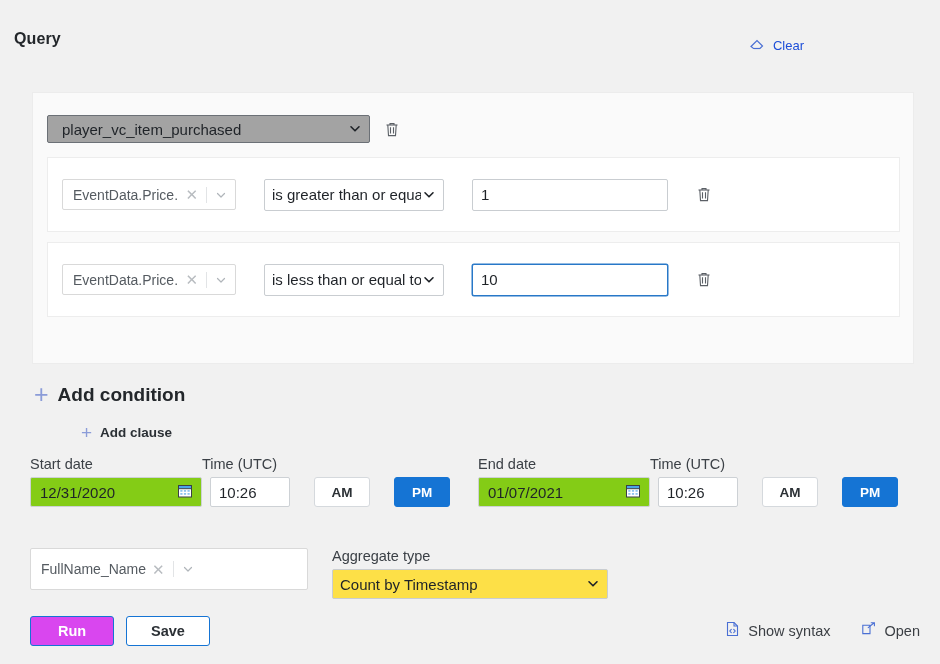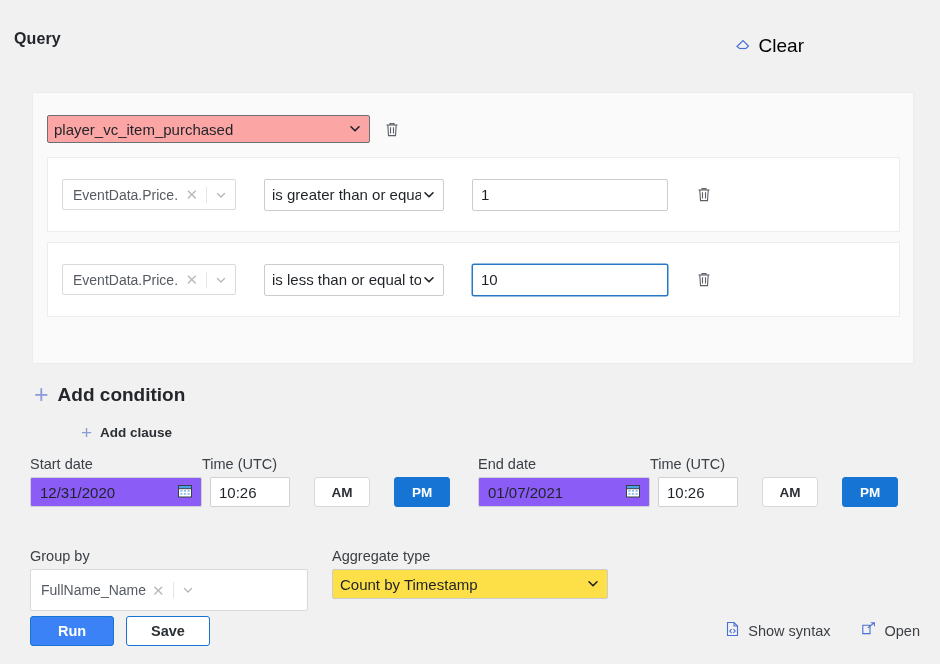--- a/index.html
+++ b/index.html
@@ -29,22 +29,22 @@
     font-weight: bold;
     color: #23272b;
     letter-spacing: 0.1px;
   }
   .clear-link {
     position: absolute;
     right: 20px; top: 35px;
     display: flex;
     align-items: center;
     gap: 7px;
-    color: #000000;
-    font-size: 19px;
+    color: #1d4ed8;
+    font-size: 13px;
     cursor: pointer;
   }
   .clear-link .eraser-ico { display: block; }
 
   
   .condition-panel {
     position: absolute;
     left: 32px; top: 92px;
     width: 882px;
     height: 272px;
@@ -56,25 +56,25 @@
     left: 14px; top: 22px;
     display: flex;
     align-items: center;
     gap: 14px;
   }
   .event-select {
     width: 323px;
     height: 28px;
     border: 1px solid #6b7076;
     border-radius: 2px;
-    background: #fca5a5;
+    background: #a3a3a3;
     font-family: "Liberation Sans", sans-serif;
     font-size: 15px;
     color: #1f2328;
-    padding: 0 6px;
+    padding: 0 14px;
     appearance: none;
     -webkit-appearance: none;
     position: relative;
   }
   .sel-wrap { position: relative; display: inline-block; }
   .sel-wrap .chev {
     position: absolute;
     right: 9px; top: 50%;
     transform: translateY(-50%);
     pointer-events: none;
@@ -203,21 +203,21 @@
     color: #3b4046;
     margin-bottom: 5px;
     display: block;
   }
   .dt-row { display: flex; align-items: center; }
   .date-box {
     width: 172px;
     height: 30px;
     border: 1px solid #cdd1d5;
     border-radius: 2px;
-    background: #8b5cf6;
+    background: #84cc16;
     display: flex;
     align-items: center;
     padding: 0 8px 0 9px;
     font-size: 15px;
     color: #1f2328;
     cursor: text;
   }
   .date-box .d-val { flex: 1; }
   .time-box {
     width: 80px;
@@ -283,21 +283,21 @@
   .btn {
     height: 30px;
     border-radius: 3px;
     font-family: "Liberation Sans", sans-serif;
     font-size: 14.5px;
     font-weight: bold;
     cursor: pointer;
   }
   .btn-run {
     width: 84px;
-    background: #3b82f6;
+    background: #d946ef;
     border: 1px solid #1574d4;
     color: #ffffff;
   }
   .btn-save {
     width: 84px;
     margin-left: 12px;
     background: #ffffff;
     border: 1px solid #1574d4;
     color: #2b3035;
   }
@@ -479,21 +479,20 @@
         </svg>
       </span>
     </div>
     <input class="time-box" type="text" value="10:26" style="">
     <button class="ampm">AM</button>
     <button class="ampm active">PM</button>
   </div>
 </div>
 
 <div style="position:absolute; left:30px; top:548px;">
-  <span class="field-label">Group by</span>
   <div class="groupby-ms">
     <span class="ms-label">FullName_Name</span>
     <span class="ms-x">✕</span>
     <span class="ms-sep"></span>
     <span class="ms-chev">
       <svg width="12" height="12" viewBox="0 0 12 12">
         <path d="M2.5 4.5 L6 8 L9.5 4.5" fill="none" stroke="#b0b5ba" stroke-width="1.2" stroke-linecap="round" stroke-linejoin="round"></path>
       </svg>
     </span>
   </div>

